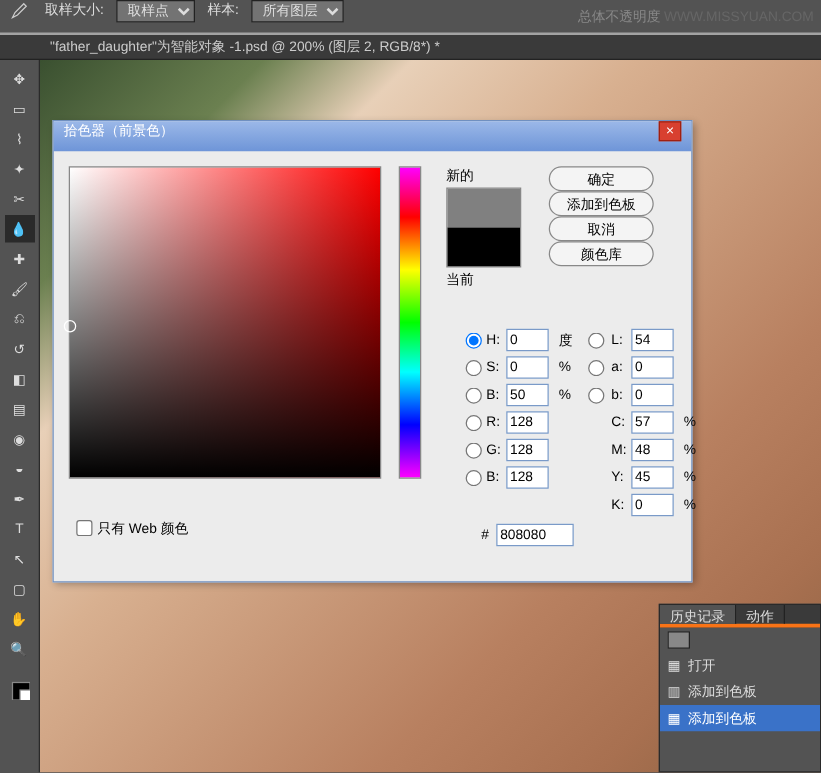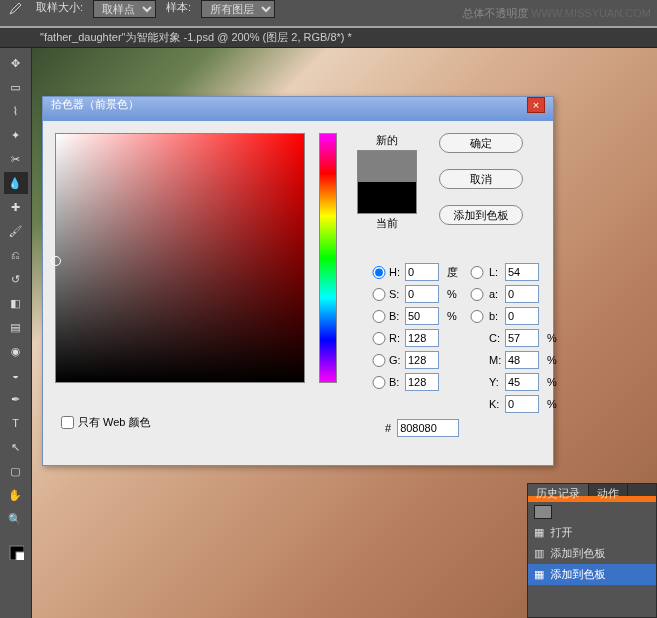--- a/index.html
+++ b/index.html
@@ -15,33 +15,33 @@
 .tool.active{background:#2a2a2a}
 .swatch{margin-top:12px}
 .canvas{position:absolute;left:32px;top:48px;right:0;bottom:0;background:linear-gradient(135deg,#3a5030 0%,#6b8050 15%,#e8d0b8 25%,#d8b090 40%,#c89878 55%,#b88060 70%,#a87050 85%,#8a6040 100%)}
 .dialog{position:absolute;left:42px;top:96px;width:512px;height:370px;background:#ececec;border:1px solid #7090c0;box-shadow:2px 2px 6px rgba(0,0,0,.3)}
 .titlebar{background:linear-gradient(#9bb8e8,#6e95d8);height:24px;color:#fff;padding:0 8px;display:flex;justify-content:space-between}
 .titlebar .close{width:18px;height:16px;background:#d84030;border:1px solid #a02010;color:#fff;text-align:center;line-height:14px;cursor:pointer}
 .dlg-body{padding:12px;display:flex;gap:10px}
 .grad-box{width:250px;height:250px;background:linear-gradient(to bottom,rgba(0,0,0,0),#000),linear-gradient(to right,#fff,#f00);border:1px solid #888;position:relative}
 .grad-cursor{position:absolute;width:10px;height:10px;border:1px solid #fff;border-radius:50%;left:-5px;top:122px}
 .hue-bar{width:18px;height:250px;background:linear-gradient(#f0f,#f00 16%,#ff0 33%,#0f0 50%,#0ff 66%,#00f 83%,#f0f);border:1px solid #888;margin-left:4px}
-.mid-col{margin-left:10px;display:flex;flex-direction:column;align-items:center;gap:2px}
+.mid-col{margin-left:10px;display:flex;flex-direction:column;gap:2px}
 .newcur{width:60px;height:64px;display:flex;flex-direction:column;border:1px solid #888}
 .newcur div{flex:1}
-.btns{margin-left:12px;display:flex;flex-direction:column;gap:16px}
+.btns{margin-left:12px;display:flex;flex-direction:column;gap:0}
 .btns button{width:84px;height:20px;background:#f4f4f4;border:1px solid #888;border-radius:10px;cursor:pointer}
 .fields{position:absolute;left:328px;top:166px;display:grid;grid-template-columns:16px 14px 40px 18px 20px 14px 40px 18px;gap:4px 2px;align-items:center}
 .fields input[type=radio]{margin:0}
 .fields input[type=text]{width:34px;height:18px;border:1px solid #7a9ac8;padding:0 2px;text-align:left}
 .hex-row{position:absolute;left:342px;top:322px;display:flex;gap:6px;align-items:center}
 .hex-row input{width:62px;height:18px;border:1px solid #7a9ac8;padding:0 2px}
 .webonly{position:absolute;left:18px;top:318px;display:flex;gap:4px;align-items:center}
 .panel{position:absolute;right:0;bottom:0;width:130px;height:135px;background:#535353;border:1px solid #2a2a2a;color:#ddd}
-.panel .tabs{background:#3a3a3a;height:18px;display:flex;border-bottom:6px solid #f97316}
+.panel .tabs{background:#3a3a3a;height:18px;display:flex;border-bottom:3px solid #f97316}
 .panel .tab{padding:2px 8px;border-right:1px solid #222;cursor:pointer}
 .panel .tab.active{background:#535353}
 .panel .row{display:flex;align-items:center;gap:6px;padding:3px 6px}
 .panel .row.sel{background:#3a72c8;color:#fff}
 .thumb{width:18px;height:14px;background:#888;border:1px solid #222}
 svg{width:16px;height:16px}
 </style>
 </head>
 <body>
 
@@ -102,22 +102,23 @@
     <div class="mid-col">
       <span>新的</span>
       <div class="newcur">
         <div style="background:#808080"></div>
         <div style="background:#000"></div>
       </div>
       <span>当前</span>
     </div>
     <div class="btns">
       <button>确定</button>
+      <button>添加到色板</button>
       <button>取消</button>
-      <button>添加到色板</button>
+      <button>颜色库</button>
     </div>
   </div>
 
   <div class="fields">
     <input type="radio" name="m" checked="" style="">
       <span>H:</span>
       <input type="text" value="0" style="">
       <span>度</span>
     <input type="radio" name="m2" style="">
       <span>L:</span>

